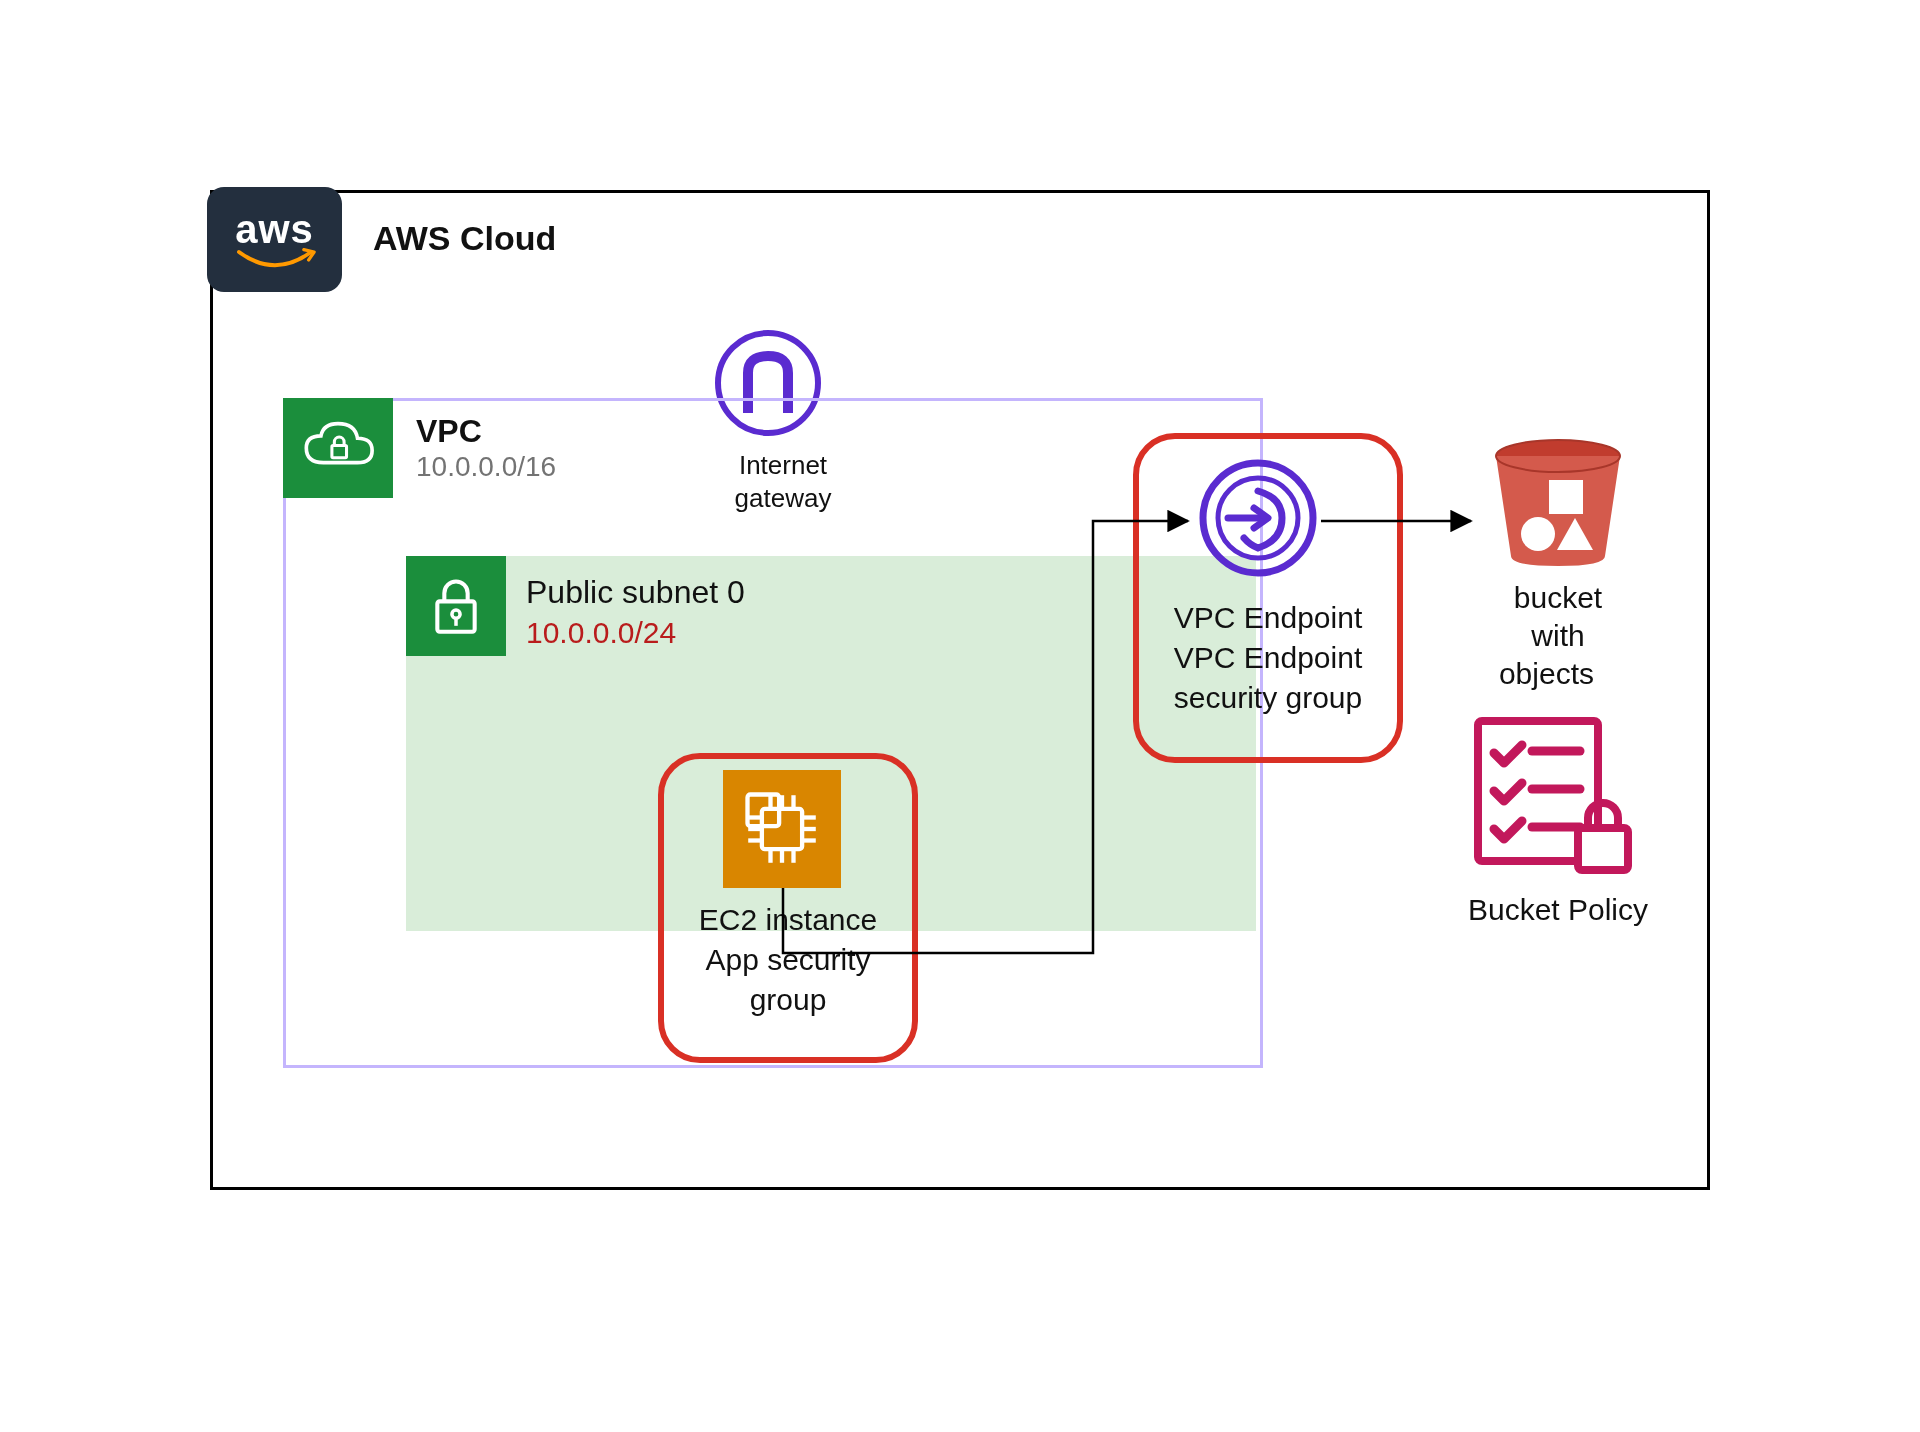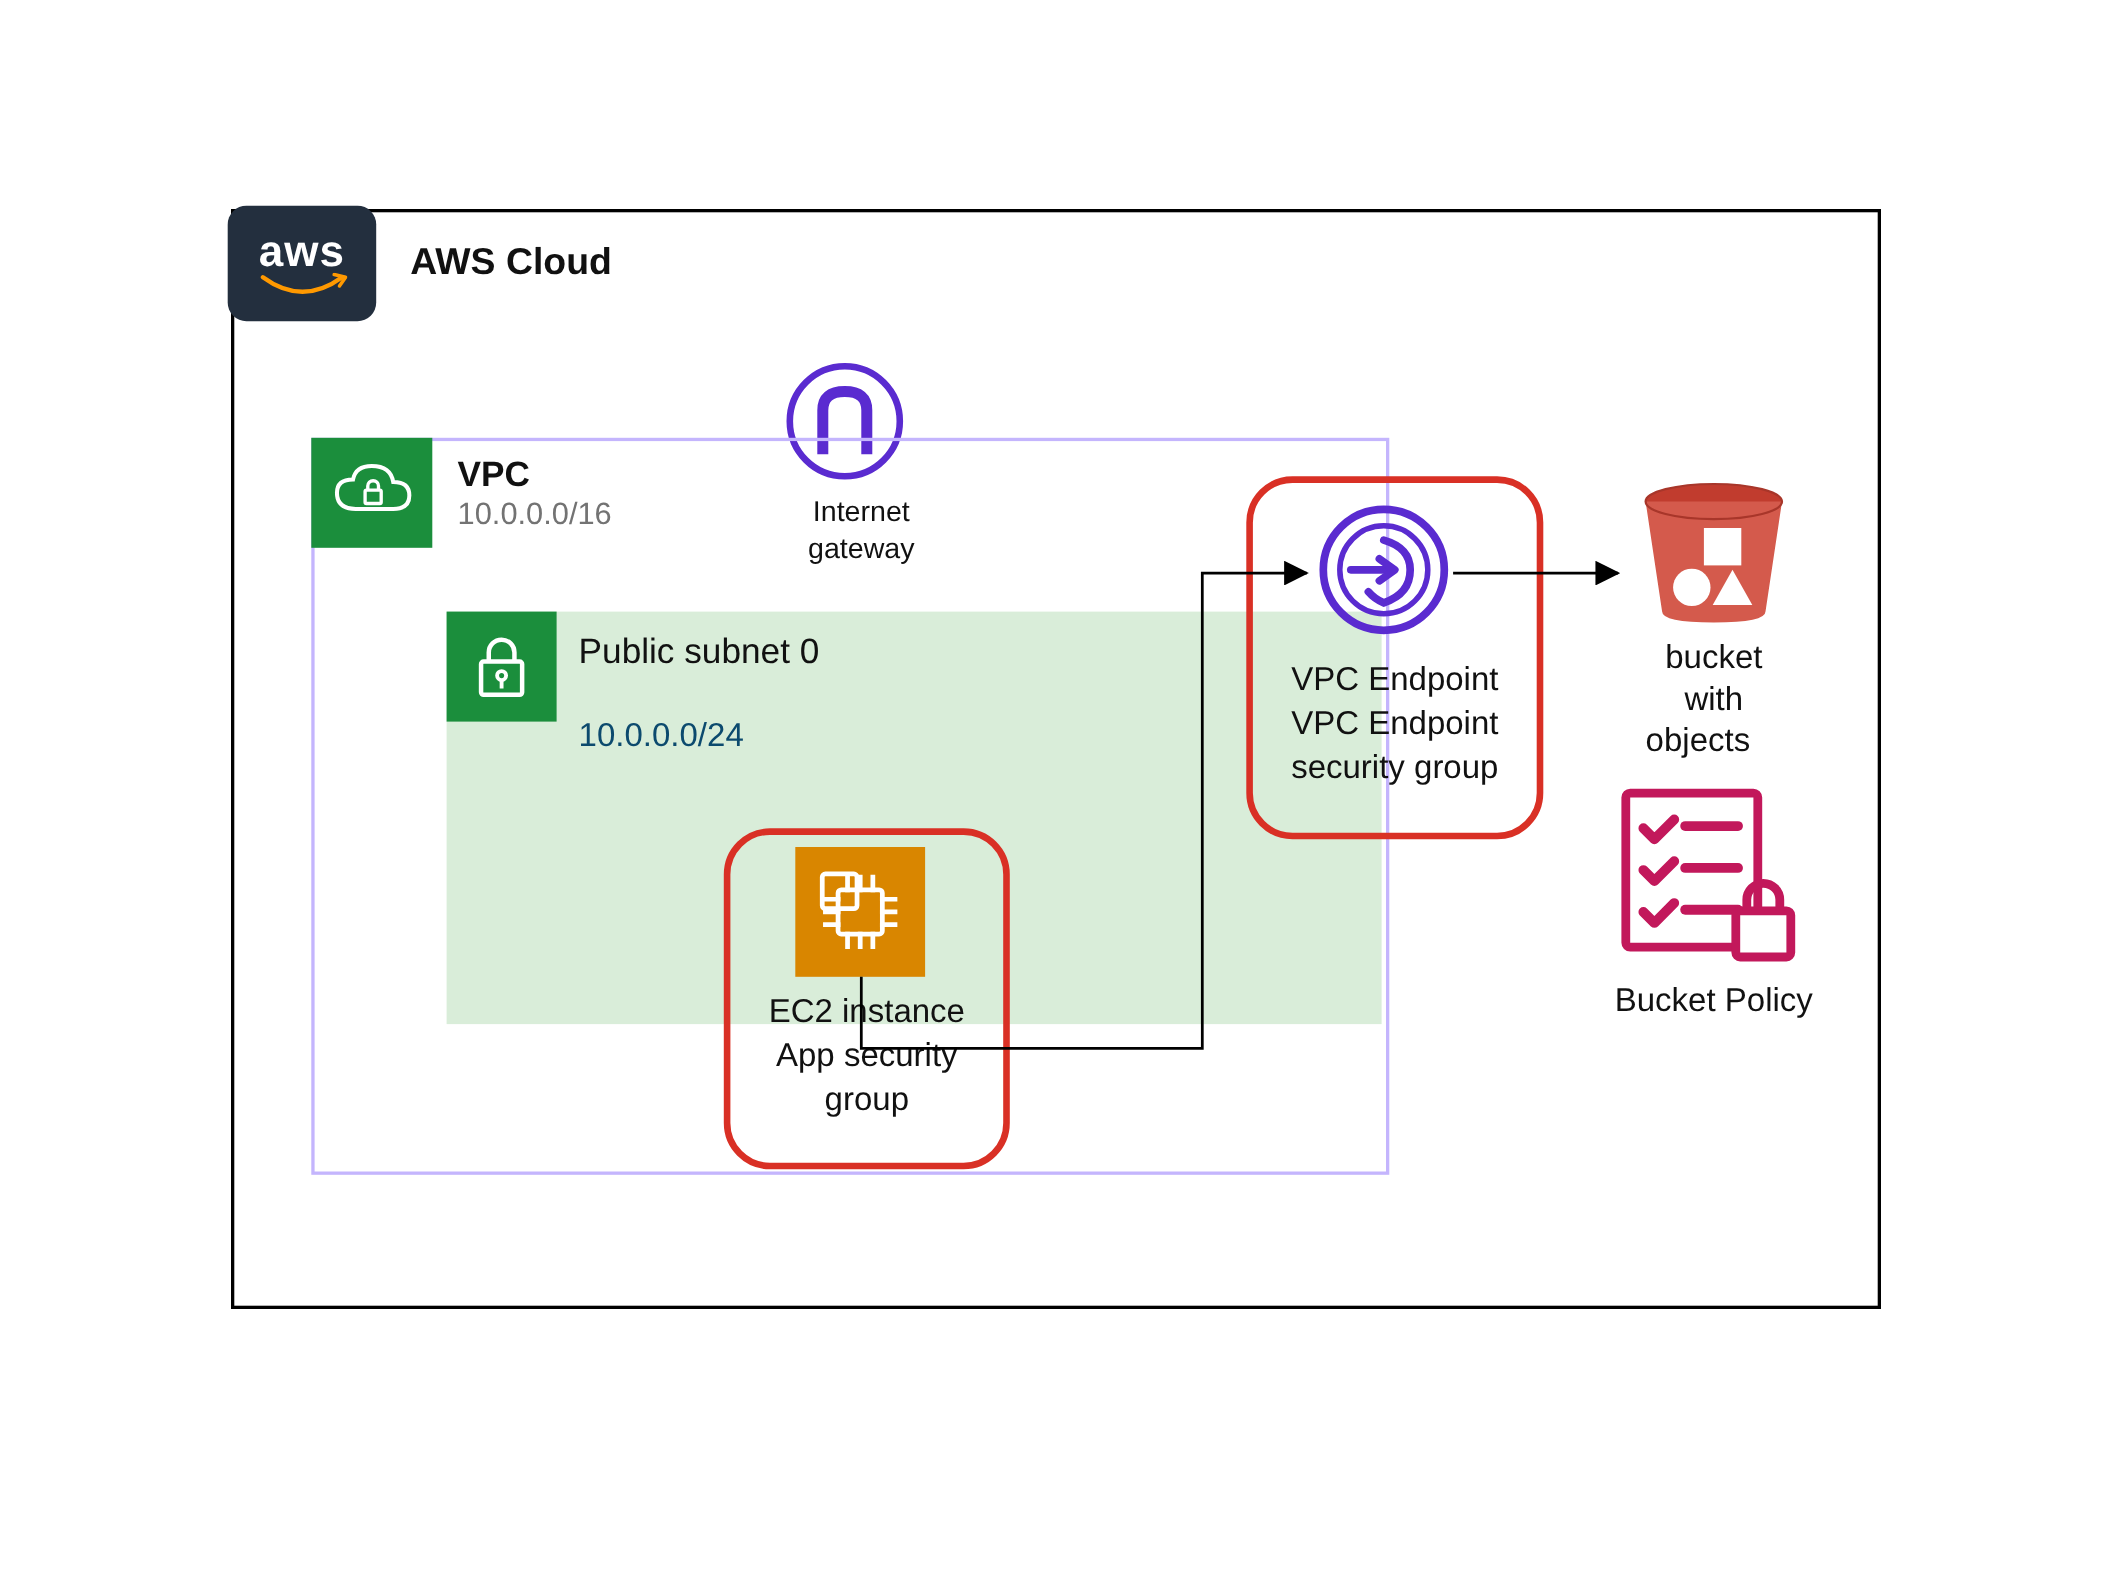--- a/index.html
+++ b/index.html
@@ -72,21 +72,21 @@
     width: 850px; height: 375px;
     background: #d9edd9;
   }
   .subnet-badge {
     position: absolute; left: 0; top: 0;
     width: 100px; height: 100px;
     background: #1b8e3c;
     display:flex; align-items:center; justify-content:center;
   }
   .subnet-title { position:absolute; left: 120px; top: 18px; font-size: 32px; }
-  .subnet-cidr  { position:absolute; left: 120px; top: 60px; font-size: 30px; color:#0c4a6e;margin-top:36px; }
+  .subnet-cidr  { position:absolute; left: 120px; top: 60px; font-size: 30px; color:#b91c1c; }
 
   
   .igw-icon { position:absolute; left: 500px; top: 135px; width: 110px; height: 110px; }
   .igw-label { position:absolute; left: 490px; top: 256px; width: 160px; text-align:center; font-size: 26px; line-height: 1.25; }
 
   
   .ec2-highlight {
     position:absolute; left: 445px; top: 560px;
     width: 260px; height: 310px;
     border: 6px solid #d93025; border-radius: 42px;
@@ -115,21 +115,21 @@
     display:flex; align-items:center; justify-content:center;
   }
   .vpce-l1 { position:absolute; left: 920px; top: 408px; width: 270px; text-align:center; font-size: 30px; }
   .vpce-l2 { position:absolute; left: 920px; top: 448px; width: 270px; text-align:center; font-size: 30px; }
   .vpce-l3 { position:absolute; left: 920px; top: 488px; width: 270px; text-align:center; font-size: 30px; }
 
   
   .bucket-icon { position:absolute; left: 1270px; top: 245px; width: 150px; height: 130px; }
   .bucket-l1 { position:absolute; left: 1255px; top: 388px; width: 180px; text-align:center; font-size: 30px; }
   .bucket-l2 { position:absolute; left: 1255px; top: 426px; width: 180px; text-align:center; font-size: 30px; }
-  .bucket-l3 { position:absolute; left: 1283px; top: 464px; width: 180px; text-align:left; font-size: 30px; }
+  .bucket-l3 { position:absolute; left: 1201px; top: 464px; width: 180px; text-align:right; font-size: 30px; }
 
   
   .policy-icon { position:absolute; left: 1255px; top: 520px; width: 170px; height: 170px; }
   .policy-label { position:absolute; left: 1225px; top: 700px; width: 240px; text-align:center; font-size: 30px; }
 
   
   .connectors { position:absolute; left:0; top:0; width:100%; height:100%; overflow:visible; }
 </style>
 </head>
 <body>

